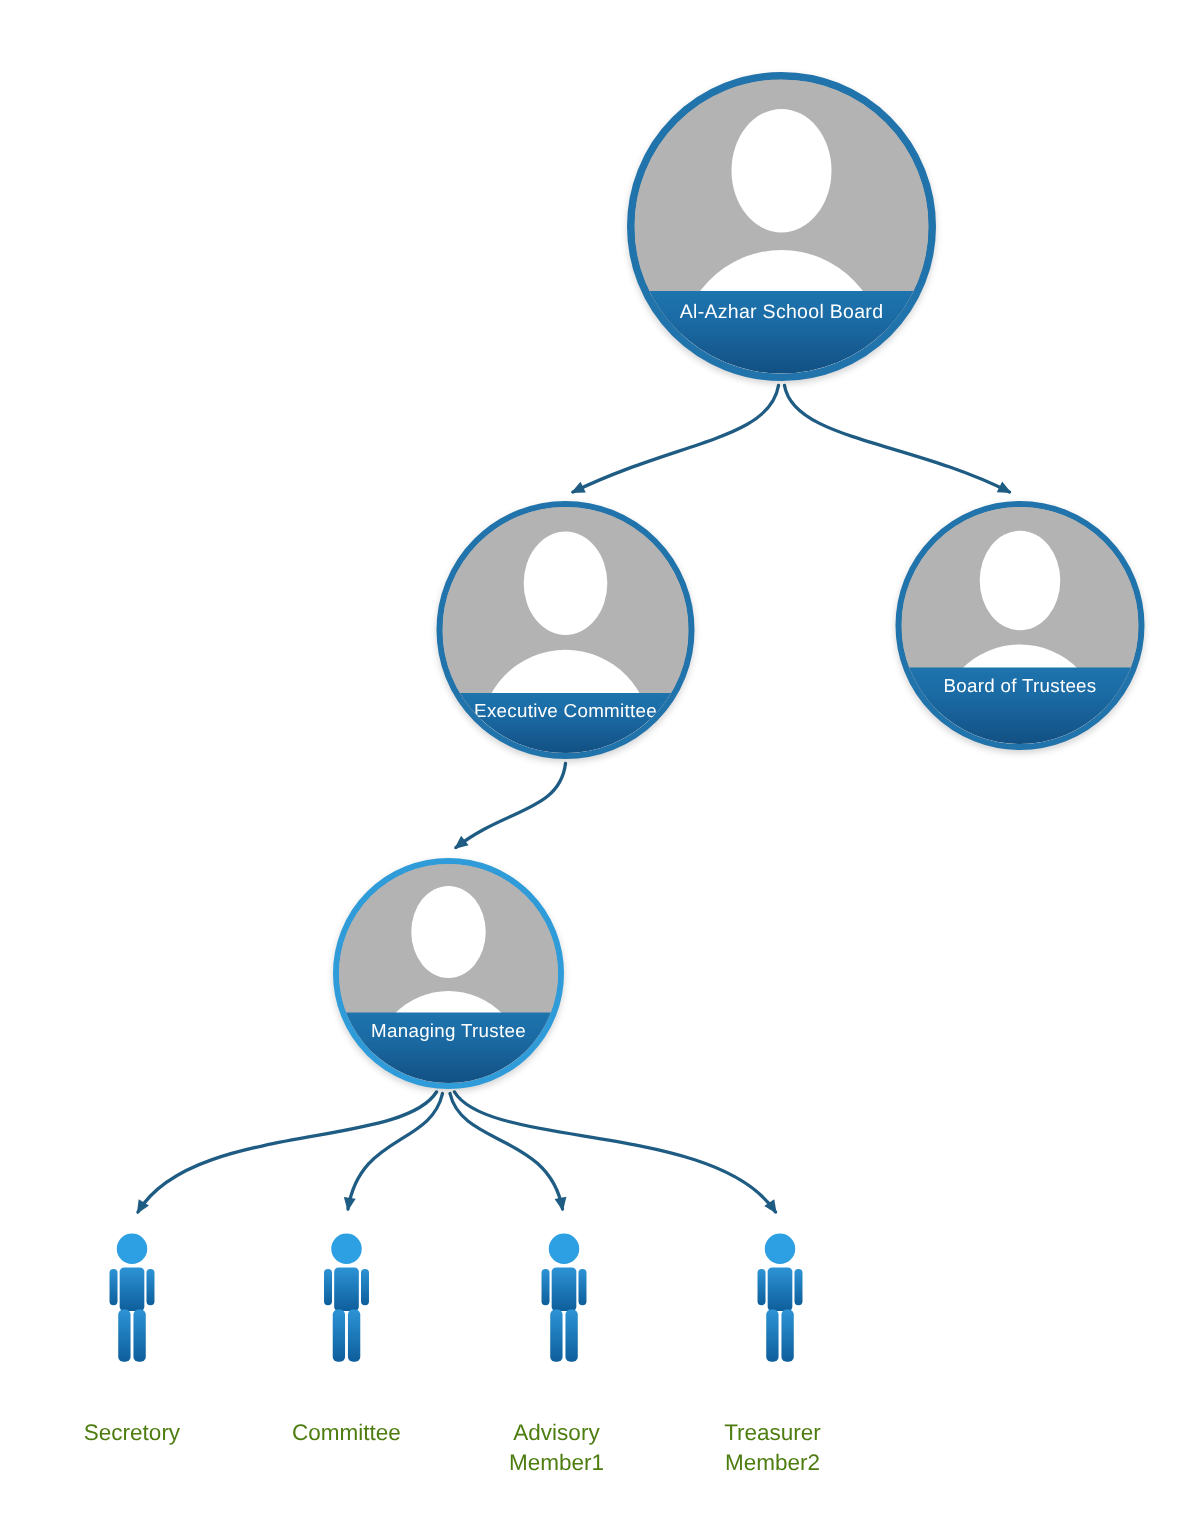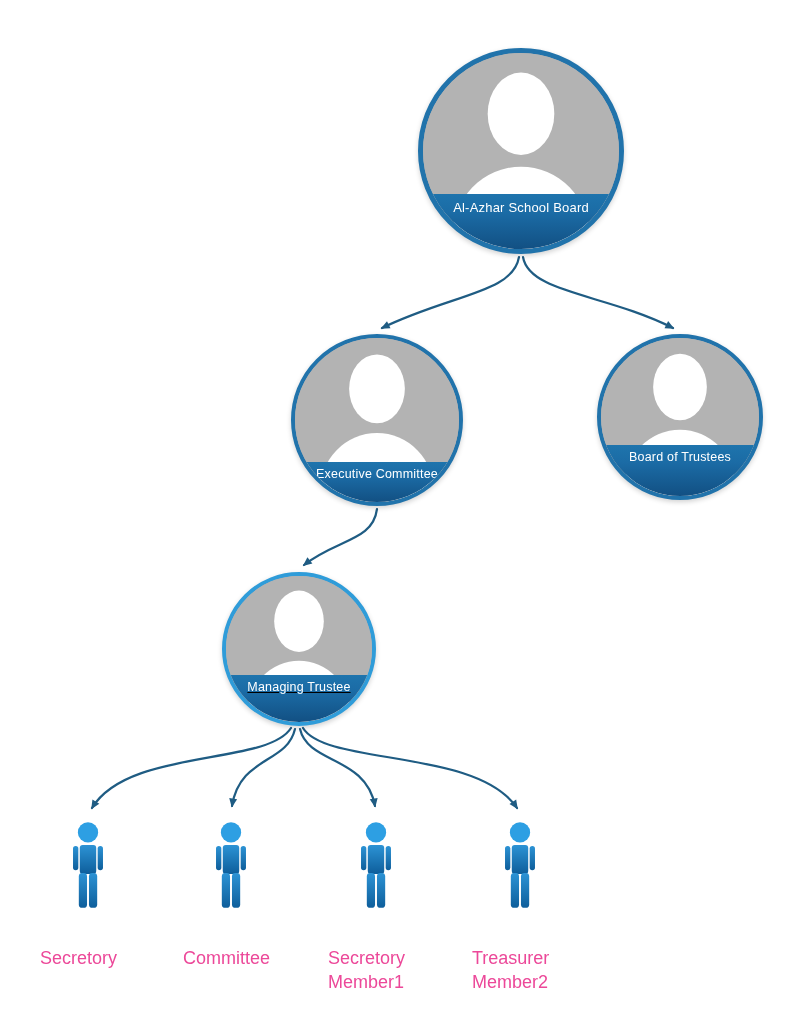--- a/index.html
+++ b/index.html
@@ -41,23 +41,23 @@
     white-space:nowrap;
   }
   .avatar.root .band .lbl{font-size:13px;padding-top:6px;}
   
   .person{
     position:absolute;width:58px;height:112px;
   }
   .person svg{width:100%;height:100%;}
   .person-label{
     position:absolute;width:96px;
-    text-align:left;
-    font-size:18px;line-height:1.35;
-    color:#ec4899;
+    text-align:center;
+    font-size:15px;line-height:1.35;
+    color:#4d7c0f;
   }
 </style>
 </head>
 <body>
 
 <div class="canvas">
 
   <svg class="connectors" viewBox="0 0 796 1024" xmlns="http://www.w3.org/2000/svg">
     <defs>
       <marker id="arrow" markerUnits="userSpaceOnUse" markerWidth="12" markerHeight="12" refX="8.5" refY="5" orient="auto">
@@ -107,21 +107,21 @@
       <span class="lbl">Board of Trustees</span>
     </div>
   </div>
 
   <div class="avatar rim-light" style="left:222px;top:572px;width:154px;height:154px;border-width:4px;">
     <svg class="silhouette" viewBox="0 0 100 100" preserveAspectRatio="none">
       <rect x="0" y="0" width="100" height="100" fill="#b3b3b3"></rect>
       <ellipse cx="50" cy="31" rx="17" ry="21" fill="#ffffff"></ellipse>
       <ellipse cx="50" cy="94" rx="35" ry="36" fill="#ffffff"></ellipse>
     </svg>
-    <div class="band" style="top:68%;text-decoration:underline;">
+    <div class="band" style="top:68%;">
       <span class="lbl">Managing Trustee</span>
     </div>
   </div>
 
   <svg width="0" height="0" style="position:absolute">
     <defs>
       <linearGradient id="pg" x1="0" y1="0" x2="0" y2="1">
         <stop offset="0" stop-color="#2c93d5"></stop>
         <stop offset="1" stop-color="#0e5e9b"></stop>
       </linearGradient>
@@ -161,21 +161,21 @@
       <circle cx="30" cy="12" r="10.5" fill="#2d9fe3"></circle>
       <g fill="url(#pg)">
         <rect x="21.5" y="25" width="17" height="30" rx="3"></rect>
         <rect x="14.5" y="26" width="5.5" height="25" rx="2.7"></rect>
         <rect x="40" y="26" width="5.5" height="25" rx="2.7"></rect>
         <rect x="20.5" y="54" width="8.5" height="36" rx="3.5"></rect>
         <rect x="31" y="54" width="8.5" height="36" rx="3.5"></rect>
       </g>
     </svg>
   </div>
-  <div class="person-label" style="left:328px;top:946px;width:86px;">Secretory Member1</div>
+  <div class="person-label" style="left:328px;top:946px;width:86px;">Advisory Member1</div>
 
   <div class="person" style="left:491px;top:818px;">
     <svg viewBox="0 0 60 110">
       <circle cx="30" cy="12" r="10.5" fill="#2d9fe3"></circle>
       <g fill="url(#pg)">
         <rect x="21.5" y="25" width="17" height="30" rx="3"></rect>
         <rect x="14.5" y="26" width="5.5" height="25" rx="2.7"></rect>
         <rect x="40" y="26" width="5.5" height="25" rx="2.7"></rect>
         <rect x="20.5" y="54" width="8.5" height="36" rx="3.5"></rect>
         <rect x="31" y="54" width="8.5" height="36" rx="3.5"></rect>

